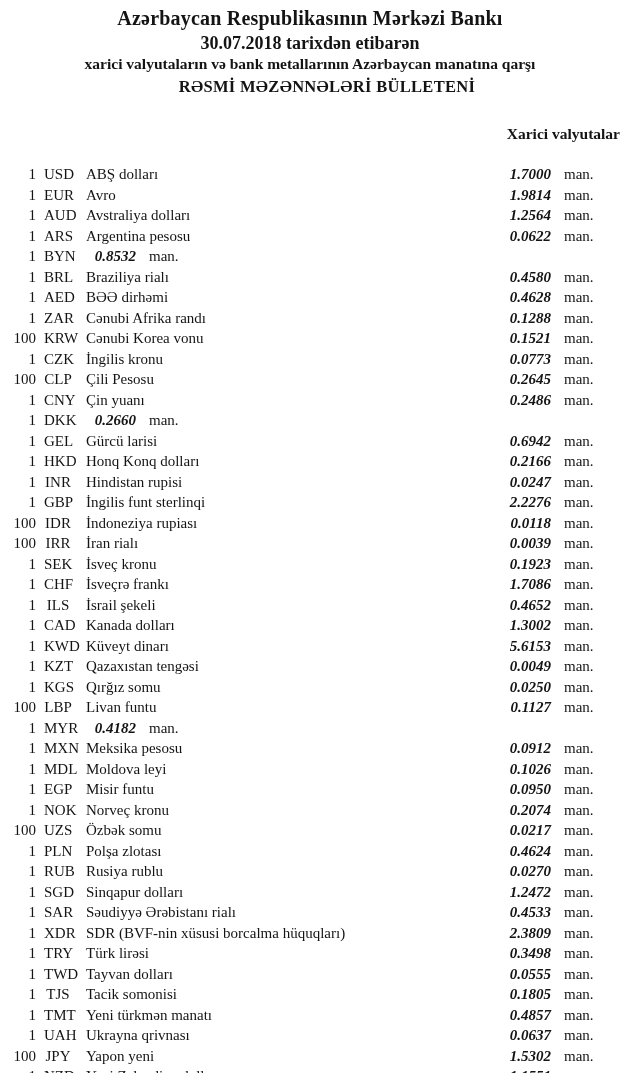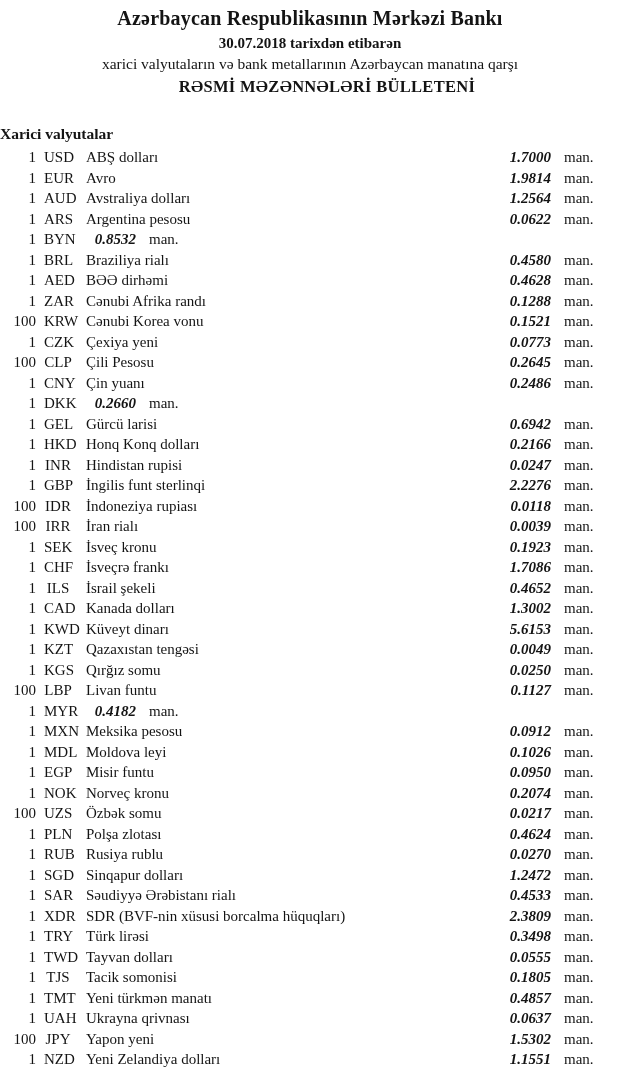--- a/index.html
+++ b/index.html
@@ -22,41 +22,41 @@
     text-align: center;
     padding-top: 6px;
   }
   .bank-name {
     font-size: 20px;
     font-weight: bold;
     line-height: 24px;
     letter-spacing: 0.2px;
   }
   .date-line {
-    font-size: 15px;
+    font-size: 18px;
     font-weight: bold;
     line-height: 20px;
     margin-top: 3px;
   }
   .subtitle {
     font-size: 15.5px;
-    font-weight: normal;
+    font-weight: bold;
     line-height: 20px;
     margin-top: 1px;
   }
   .bulletin-title {
     font-size: 16.5px;
     font-weight: bold;
     line-height: 22px;
     margin-top: 2px;
     letter-spacing: 0.3px;
     padding-left: 34px;
   }
   .section-title {
-    text-align: left;
+    text-align: right;
     font-size: 15.5px;
     font-weight: bold;
     line-height: 18px;
     margin-top: 27px;
   }
   .rates-table {
     margin-top: 4px;
   }
   .row {
     display: flex;
@@ -69,20 +69,21 @@
   .qty {
     width: 36px;
     text-align: right;
     flex: 0 0 auto;
   }
   .code {
     width: 28px;
     margin-left: 8px;
     text-align: center;
     flex: 0 0 auto;
+    margin-top: 17px;
   }
   .name {
     margin-left: 14px;
     flex: 1 1 auto;
     overflow: hidden;
   }
   .value {
     width: 64px;
     text-align: right;
     font-weight: bold;
@@ -176,21 +177,21 @@
     <span class="qty">100</span>
     <span class="code">KRW</span>
     <span class="name">Cənubi Korea vonu</span>
     <span class="value">0.1521</span>
     <span class="man">man.</span>
   </div>
 
   <div class="row">
     <span class="qty">1</span>
     <span class="code">CZK</span>
-    <span class="name">Çexiya yeni</span>
+    <span class="name">İngilis kronu</span>
     <span class="value">0.0773</span>
     <span class="man">man.</span>
   </div>
 
   <div class="row">
     <span class="qty">100</span>
     <span class="code">CLP</span>
     <span class="name">Çili Pesosu</span>
     <span class="value">0.2645</span>
     <span class="man">man.</span>

